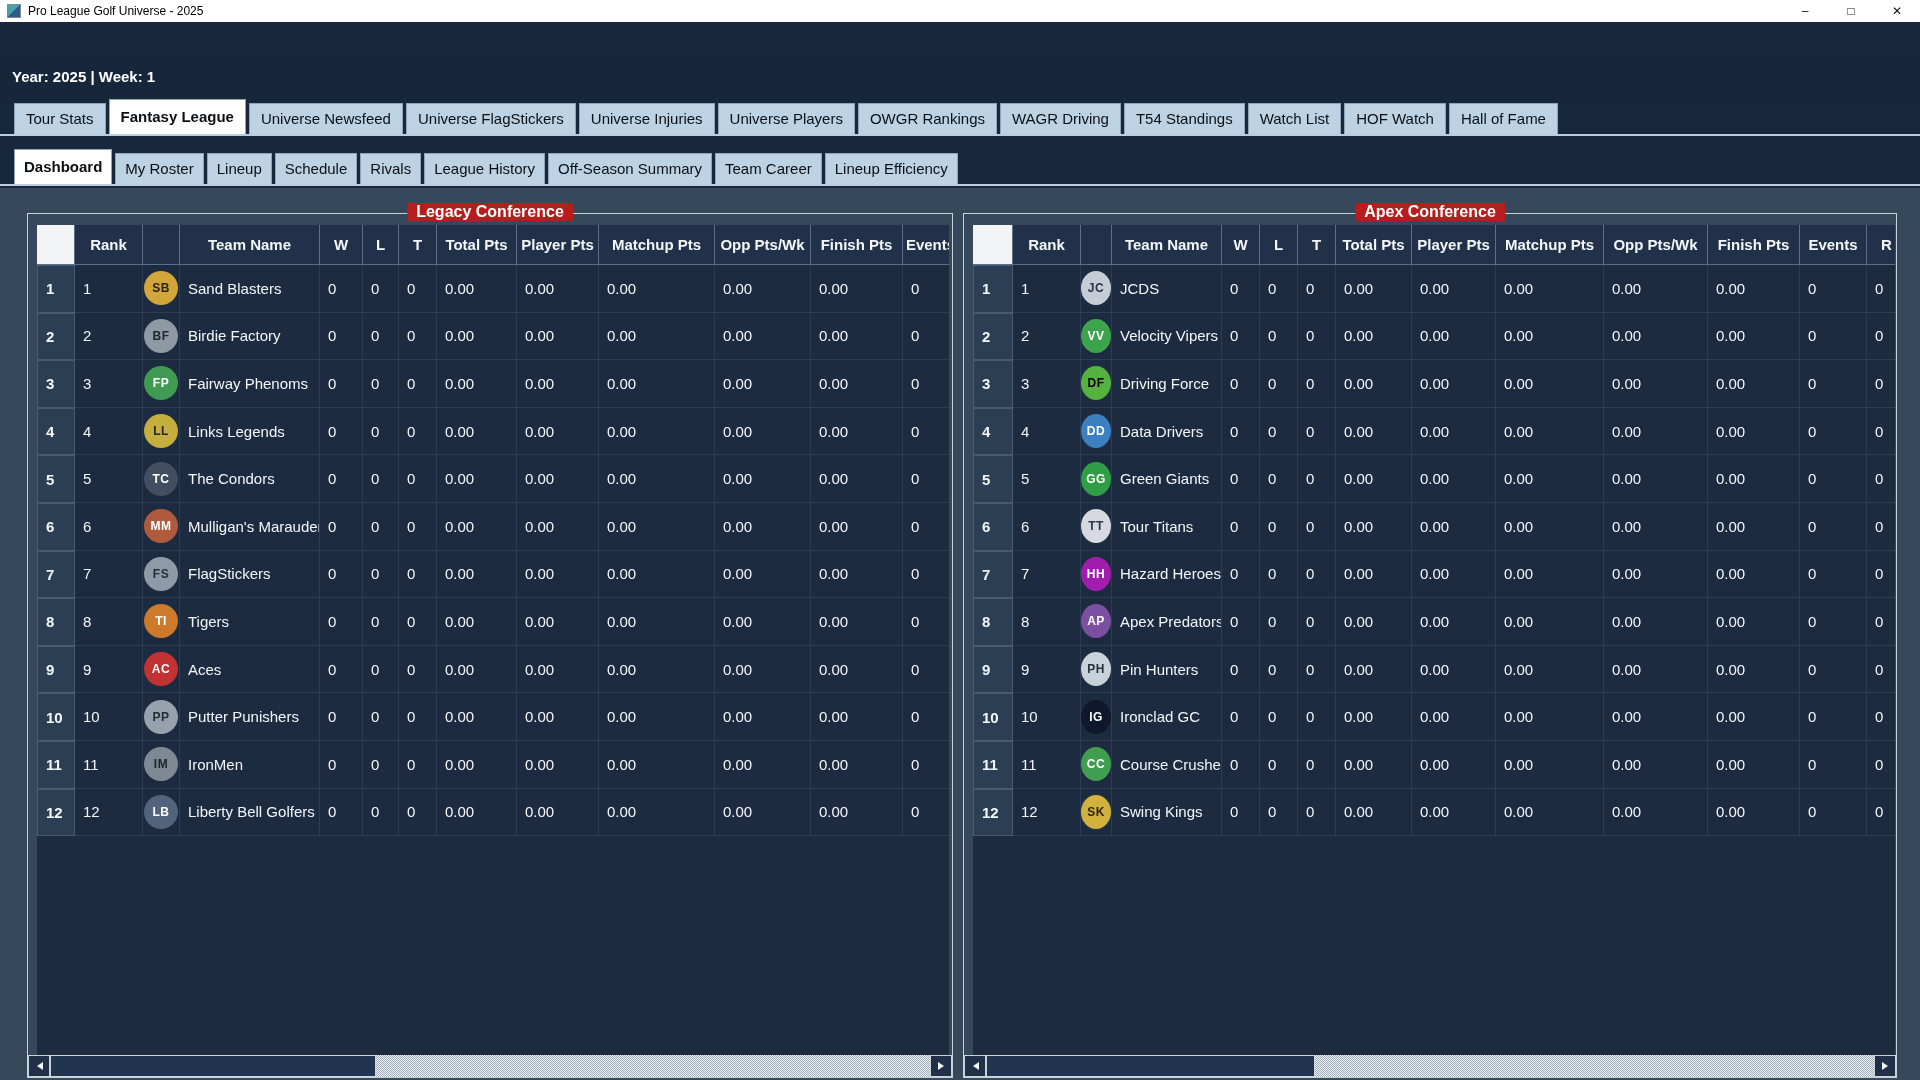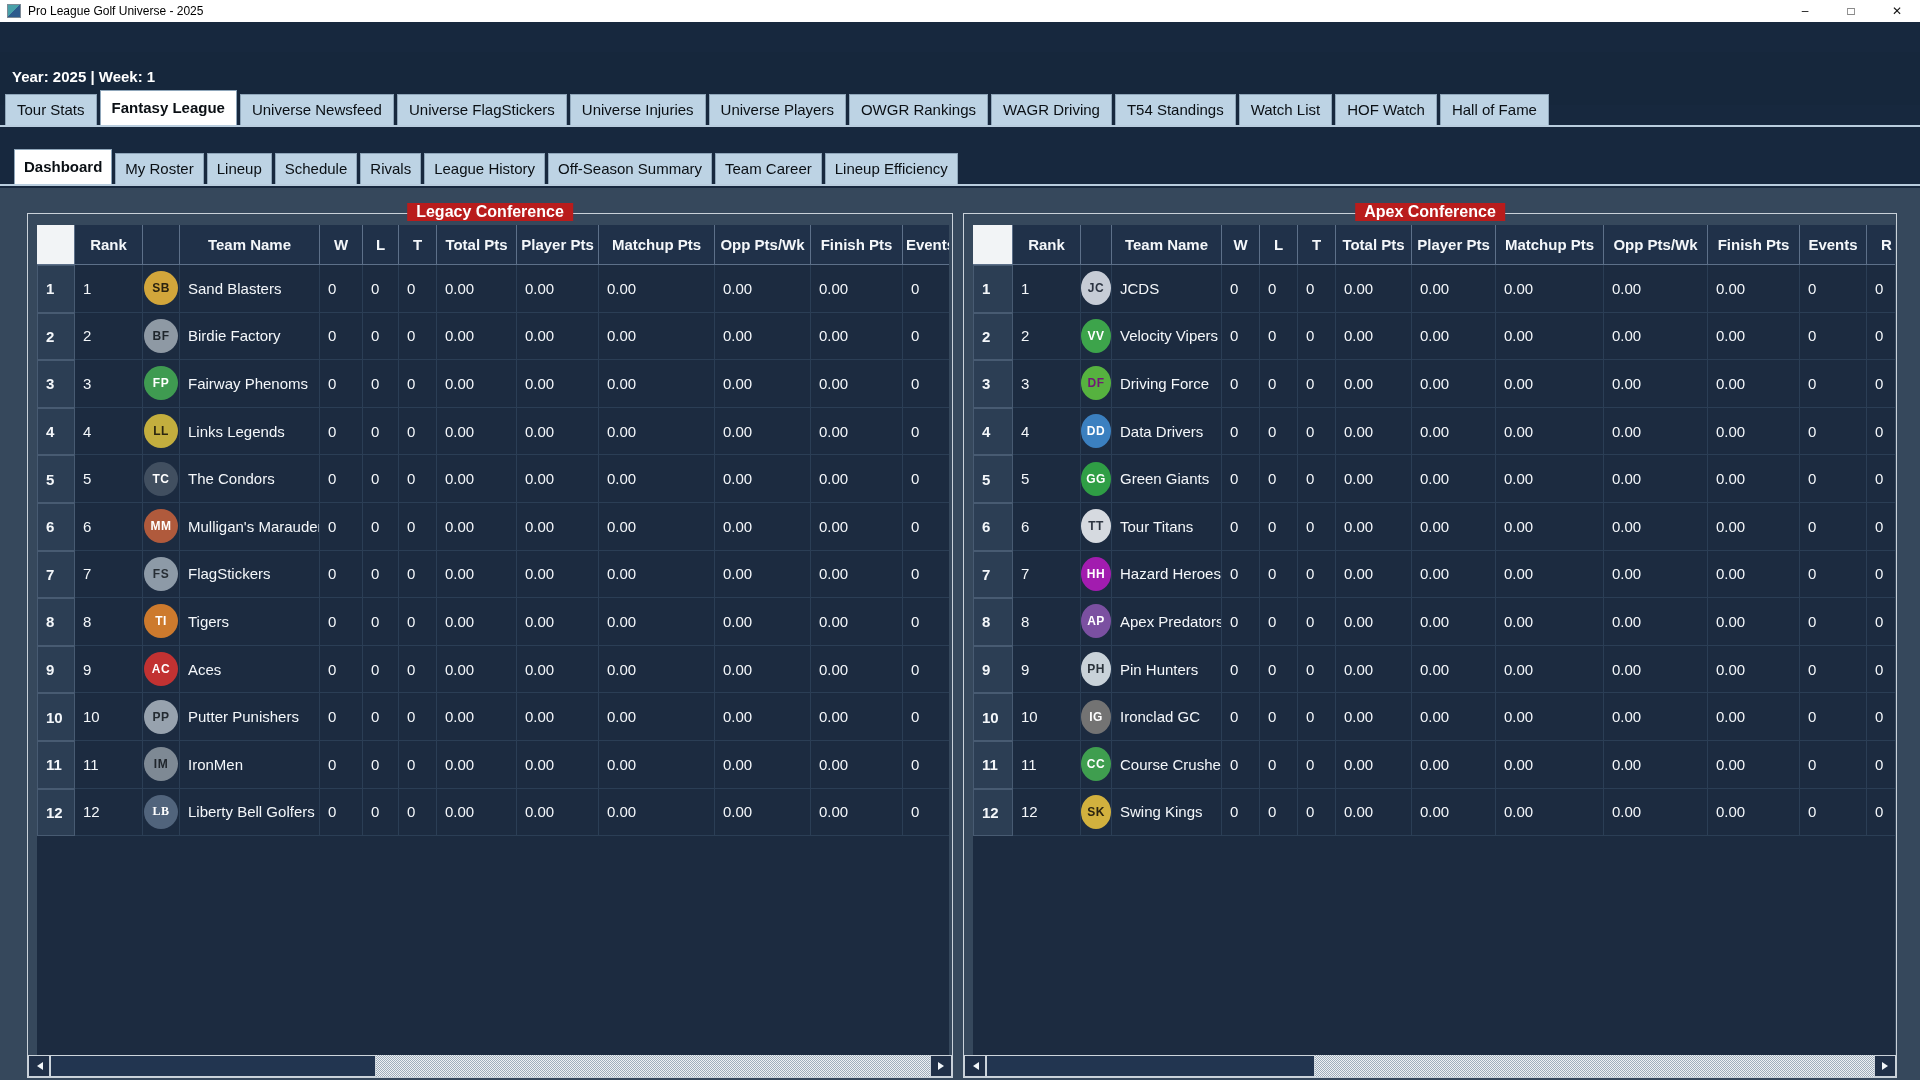--- a/index.html
+++ b/index.html
@@ -21,21 +21,21 @@
   .menu-item { color:#f2f6f9; font-size:15px; padding:4px 11px; }
   
   .toolbar { position:absolute; top:52px; left:0; width:1920px; height:53px; background:#16273c; }
   .status { position:absolute; left:12px; top:16px; font-size:15px; font-weight:bold; color:#ffffff; }
   .tbuttons { position:absolute; right:15px; top:10px; display:flex; gap:9px; }
   .tbtn { height:28px; padding:0 11px; font-family:"Liberation Sans",sans-serif; font-size:15px;
     background:#1c2b40; color:#f2f6f9; border:1px solid #e8edf2; border-radius:3px; }
   .tbtn.disabled { background:#3d5067; color:#8d9cab; border-color:#64788e; }
   
   .tabrow { position:absolute; left:0; width:1920px; display:flex; align-items:flex-end; gap:3px; border-bottom:2px solid #b9cdde; }
-  .tabrow.main { top:92px; height:35px; padding-left:5px; }
+  .tabrow.main { top:101px; height:35px; padding-left:14px; }
   .tabrow.sub  { top:151px; height:35px; padding-left:14px; }
   .tab { height:31px; line-height:30px; padding:0 11px; background:#bdd3e4; color:#0a0f14; font-size:15px;
     border:1px solid #8fa6ba; border-bottom:none; white-space:nowrap; }
   .tabrow.sub .tab { padding:0 9px; }
   .tab.selected { height:35px; line-height:34px; background:#ffffff; font-weight:bold; }
   
   .content { position:absolute; top:188px; left:0; width:1920px; height:892px; background:#36485c; }
   .conf { position:absolute; top:25px; height:865px; border:1px solid #c9d1d9; }
   .conf.legacy { left:27px;  width:926px; }
   .conf.apex   { left:963px; width:934px; }
@@ -316,21 +316,21 @@
             <div class="c" style="flex: 0 0 80px; width: 80px;">0.00</div>
             <div class="c" style="flex: 0 0 82px; width: 82px;">0.00</div>
             <div class="c" style="flex: 0 0 116px; width: 116px;">0.00</div>
             <div class="c" style="flex: 0 0 96px; width: 96px;">0.00</div>
             <div class="c" style="flex: 0 0 92px; width: 92px;">0.00</div>
             <div class="c" style="flex: 0 0 56px; width: 56px;">0</div>
           </div>
           <div class="trow">
             <div class="c rowhdr" style="flex: 0 0 38px; width: 38px;">12</div>
             <div class="c" style="flex: 0 0 68px; width: 68px;">12</div>
-            <div class="c logo-cell" style="flex: 0 0 37px; width: 37px; font-family: Liberation Serif, serif;">
+            <div class="c logo-cell" style="flex: 0 0 37px; width: 37px;">
               <div class="logo" style="background: rgb(81, 100, 124); color: rgb(255, 255, 255);">LB</div>
             </div>
             <div class="c" style="flex: 0 0 140px; width: 140px;">Liberty Bell Golfers</div>
             <div class="c" style="flex: 0 0 43px; width: 43px;">0</div>
             <div class="c" style="flex: 0 0 36px; width: 36px;">0</div>
             <div class="c" style="flex: 0 0 38px; width: 38px;">0</div>
             <div class="c" style="flex: 0 0 80px; width: 80px;">0.00</div>
             <div class="c" style="flex: 0 0 82px; width: 82px;">0.00</div>
             <div class="c" style="flex: 0 0 116px; width: 116px;">0.00</div>
             <div class="c" style="flex: 0 0 96px; width: 96px;">0.00</div>
@@ -403,21 +403,21 @@
             <div class="c" style="flex: 0 0 108px; width: 108px;">0.00</div>
             <div class="c" style="flex: 0 0 104px; width: 104px;">0.00</div>
             <div class="c" style="flex: 0 0 92px; width: 92px;">0.00</div>
             <div class="c" style="flex: 0 0 67px; width: 67px;">0</div>
             <div class="c" style="flex: 0 0 40px; width: 40px;">0</div>
           </div>
           <div class="trow">
             <div class="c rowhdr" style="flex: 0 0 40px; width: 40px;">3</div>
             <div class="c" style="flex: 0 0 68px; width: 68px;">3</div>
             <div class="c logo-cell" style="flex: 0 0 31px; width: 31px;">
-              <div class="logo" style="background: rgb(86, 178, 63); color: #701a75;">DF</div>
+              <div class="logo" style="background: rgb(86, 178, 63); color: #000000;">DF</div>
             </div>
             <div class="c" style="flex: 0 0 110px; width: 110px;">Driving Force</div>
             <div class="c" style="flex: 0 0 38px; width: 38px;">0</div>
             <div class="c" style="flex: 0 0 38px; width: 38px;">0</div>
             <div class="c" style="flex: 0 0 38px; width: 38px;">0</div>
             <div class="c" style="flex: 0 0 76px; width: 76px;">0.00</div>
             <div class="c" style="flex: 0 0 84px; width: 84px;">0.00</div>
             <div class="c" style="flex: 0 0 108px; width: 108px;">0.00</div>
             <div class="c" style="flex: 0 0 104px; width: 104px;">0.00</div>
             <div class="c" style="flex: 0 0 92px; width: 92px;">0.00</div>
@@ -529,21 +529,21 @@
             <div class="c" style="flex: 0 0 108px; width: 108px;">0.00</div>
             <div class="c" style="flex: 0 0 104px; width: 104px;">0.00</div>
             <div class="c" style="flex: 0 0 92px; width: 92px;">0.00</div>
             <div class="c" style="flex: 0 0 67px; width: 67px;">0</div>
             <div class="c" style="flex: 0 0 40px; width: 40px;">0</div>
           </div>
           <div class="trow">
             <div class="c rowhdr" style="flex: 0 0 40px; width: 40px;">10</div>
             <div class="c" style="flex: 0 0 68px; width: 68px;">10</div>
             <div class="c logo-cell" style="flex: 0 0 31px; width: 31px;">
-              <div class="logo" style="background: #737373; color: rgb(255, 255, 255);">IG</div>
+              <div class="logo" style="background: #0f172a; color: rgb(255, 255, 255);">IG</div>
             </div>
             <div class="c" style="flex: 0 0 110px; width: 110px;">Ironclad GC</div>
             <div class="c" style="flex: 0 0 38px; width: 38px;">0</div>
             <div class="c" style="flex: 0 0 38px; width: 38px;">0</div>
             <div class="c" style="flex: 0 0 38px; width: 38px;">0</div>
             <div class="c" style="flex: 0 0 76px; width: 76px;">0.00</div>
             <div class="c" style="flex: 0 0 84px; width: 84px;">0.00</div>
             <div class="c" style="flex: 0 0 108px; width: 108px;">0.00</div>
             <div class="c" style="flex: 0 0 104px; width: 104px;">0.00</div>
             <div class="c" style="flex: 0 0 92px; width: 92px;">0.00</div>

